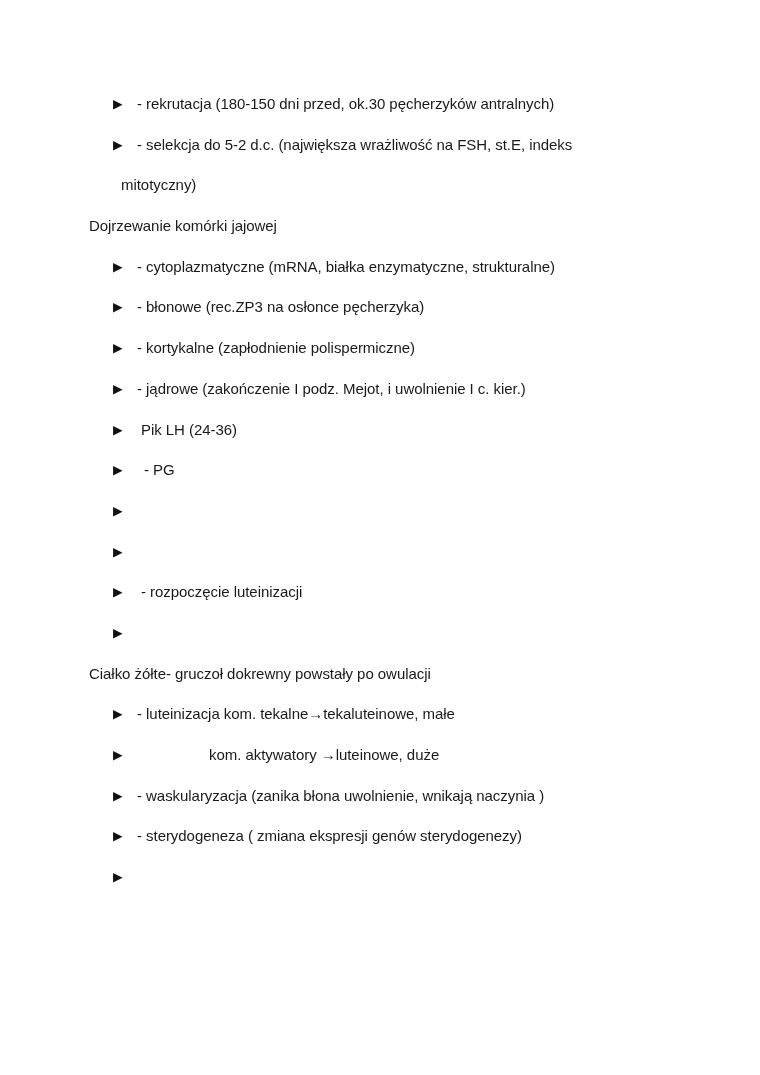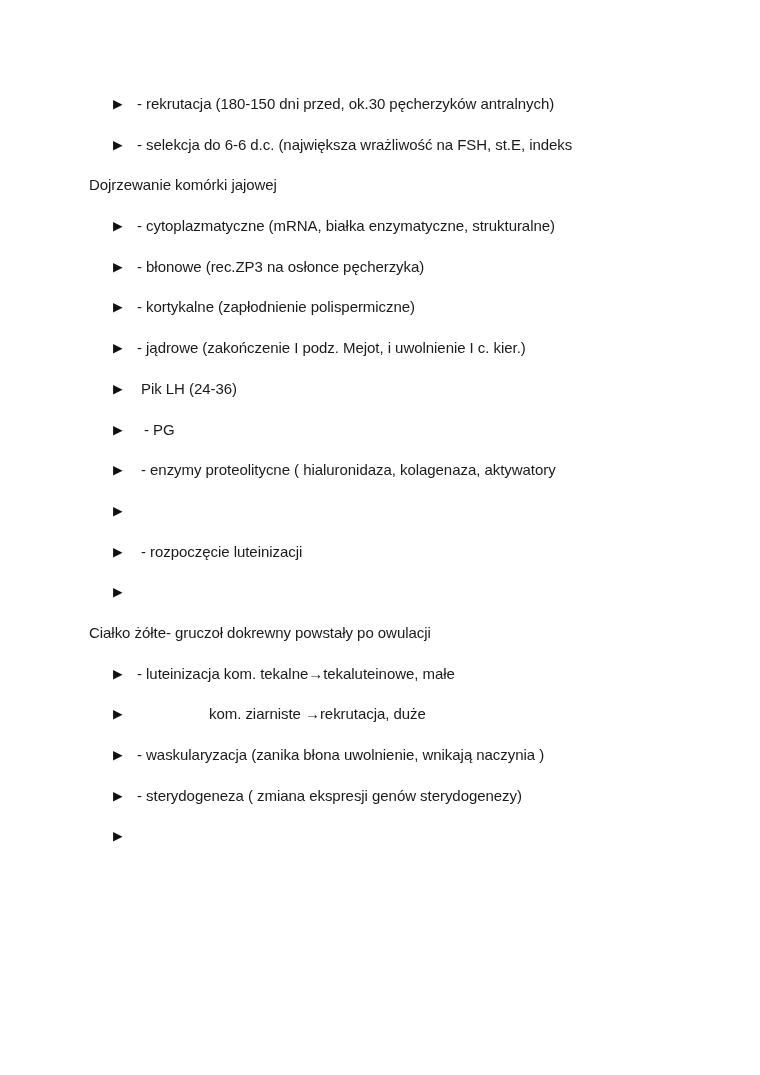--- a/index.html
+++ b/index.html
@@ -64,21 +64,24 @@
 <body>
 
 <div id="page">
   <div class="doc-body" id="doc-body">
       <div class="line bulleted">
         <span class="bullet" style="left: 113px;">▶</span>
         <span class="text" style="left: 137px;">- rekrutacja (180-150 dni przed, ok.30 pęcherzyków antralnych)</span>
       </div>
       <div class="line bulleted">
         <span class="bullet" style="left: 113px;">▶</span>
-        <span class="text" style="left: 137px;">- selekcja do 6-6 d.c. (największa wrażliwość na FSH, st.E, indeks</span>
+        <span class="text" style="left: 137px;">- selekcja do 5-2 d.c. (największa wrażliwość na FSH, st.E, indeks</span>
+      </div>
+      <div class="line plain">
+        <span class="text" style="left: 121px;">mitotyczny)</span>
       </div>
       <div class="line plain">
         <span class="text" style="left: 89px;">Dojrzewanie komórki jajowej</span>
       </div>
       <div class="line bulleted">
         <span class="bullet" style="left: 113px;">▶</span>
         <span class="text" style="left: 137px;">- cytoplazmatyczne (mRNA, białka enzymatyczne, strukturalne)</span>
       </div>
       <div class="line bulleted">
         <span class="bullet" style="left: 113px;">▶</span>
@@ -95,42 +98,41 @@
       <div class="line bulleted">
         <span class="bullet" style="left: 113px;">▶</span>
         <span class="text" style="left: 141px;">Pik LH (24-36)</span>
       </div>
       <div class="line bulleted">
         <span class="bullet" style="left: 113px;">▶</span>
         <span class="text" style="left: 144px;">- PG</span>
       </div>
       <div class="line bulleted">
         <span class="bullet" style="left: 113px;">▶</span>
-        <span class="text" style="left: 141px;">- enzymy proteolitycne ( hialuronidaza, kolagenaza, aktywatory</span>
       </div>
       <div class="line bulleted">
         <span class="bullet" style="left: 113px;">▶</span>
       </div>
       <div class="line bulleted">
         <span class="bullet" style="left: 113px;">▶</span>
         <span class="text" style="left: 141px;">- rozpoczęcie luteinizacji</span>
       </div>
       <div class="line bulleted">
         <span class="bullet" style="left: 113px;">▶</span>
       </div>
       <div class="line plain">
         <span class="text" style="left: 89px;">Ciałko żółte- gruczоł dokrewny powstały po owulacji</span>
       </div>
       <div class="line bulleted">
         <span class="bullet" style="left: 113px;">▶</span>
         <span class="text" style="left: 137px;">- luteinizacja kom. tekalne→tekaluteinowe, małe</span>
       </div>
       <div class="line bulleted">
         <span class="bullet" style="left: 113px;">▶</span>
-        <span class="text" style="left: 209px;">kom. ziarniste →rekrutacja, duże</span>
+        <span class="text" style="left: 209px;">kom. aktywatory →luteinowe, duże</span>
       </div>
       <div class="line bulleted">
         <span class="bullet" style="left: 113px;">▶</span>
         <span class="text" style="left: 137px;">- waskularyzacja (zanika błona uwolnienie, wnikają naczynia )</span>
       </div>
       <div class="line bulleted">
         <span class="bullet" style="left: 113px;">▶</span>
         <span class="text" style="left: 137px;">- sterydogeneza ( zmiana ekspresji genów sterydogenezy)</span>
       </div>
       <div class="line bulleted">

